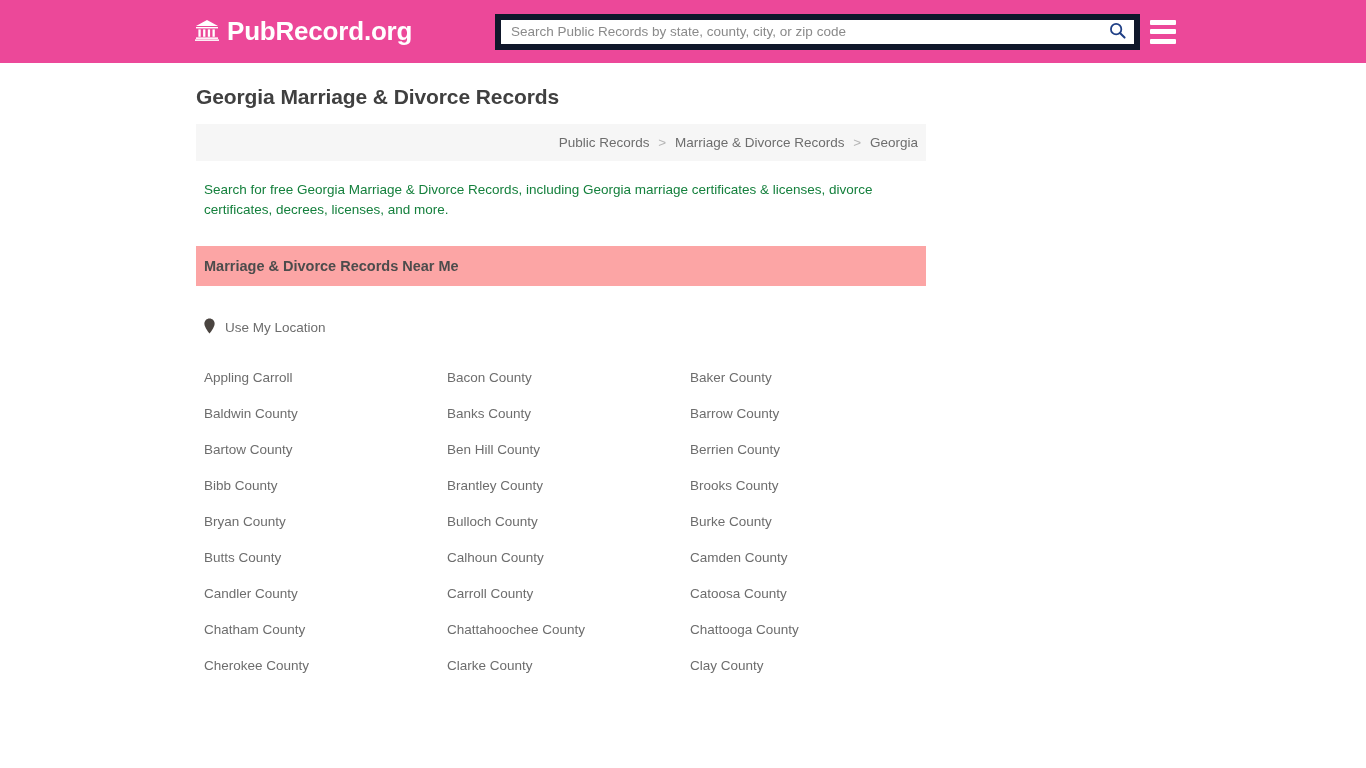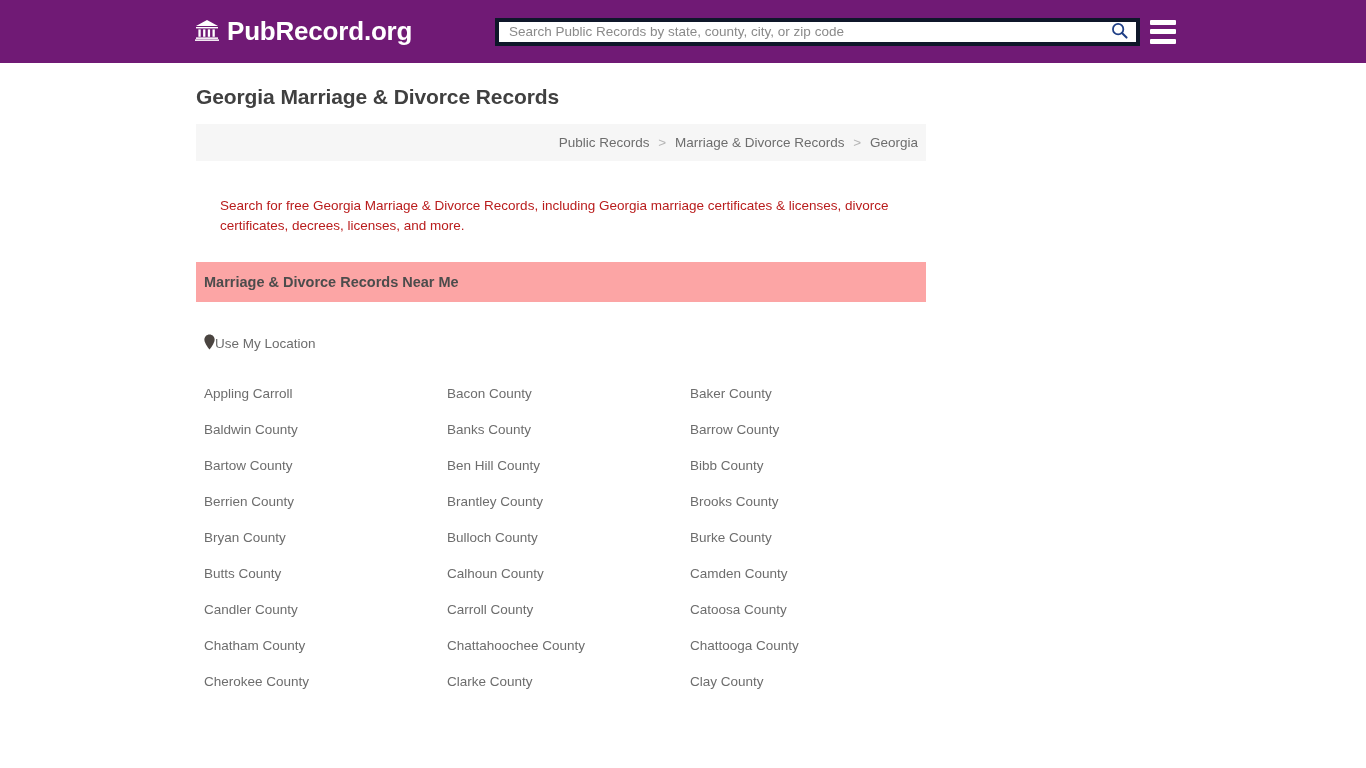--- a/index.html
+++ b/index.html
@@ -7,21 +7,21 @@
     margin: 0; padding: 0;
     width: 1366px; height: 768px;
     overflow: hidden;
     background: #ffffff;
     font-family: "Liberation Sans", sans-serif;
   }
 
   
   .site-header {
     height: 63px;
-    background: #701a75;
+    background: #ec4899;
     display: flex;
     align-items: center;
     position: relative;
   }
   .brand {
     position: absolute;
     left: 194px;
     display: flex;
     align-items: center;
     gap: 7px;
@@ -32,23 +32,23 @@
     color: #ffffff;
     font-size: 26px;
     font-weight: bold;
     letter-spacing: -0.2px;
     white-space: nowrap;
   }
   .search-wrap {
     position: absolute;
     left: 495px;
     width: 645px;
-    height: 28px;
+    height: 36px;
     background: #ffffff;
-    border: 4px solid #0f172a;
+    border: 6px solid #0f172a;
     display: flex;
     align-items: center;
   }
   .search-input {
     flex: 1;
     height: 100%;
     border: 0;
     outline: none;
     padding: 0 10px;
     font-family: "Liberation Sans", sans-serif;
@@ -108,38 +108,39 @@
     color: #6d6d6d;
     text-decoration: none;
   }
   .breadcrumb .sep {
     color: #b5b5b5;
     padding: 0 5px;
   }
   .intro {
     font-size: 13.5px;
     line-height: 20px;
-    color: #b91c1c;
+    color: #15803d;
     padding: 19px 8px 0 8px;
-    margin: 16px;
+    margin: 0;
   }
   .section-head {
     background: #fca5a5;
     padding: 12px 8px;
     font-size: 14.5px;
     font-weight: bold;
     color: #4c4c4c;
     margin-top: 26px;
   }
   .near-me {
     padding: 20px 8px 0 8px;
   }
   .loc-link {
     display: inline-flex;
     align-items: center;
+    gap: 10px;
     text-decoration: none;
     font-size: 13.5px;
     color: #6d6d6d;
     text-align: center;
   }
   .pin-icon { display: block; }
 
   .county-grid {
     display: grid;
     grid-template-columns: 243px 243px 1fr;
@@ -225,22 +226,22 @@
 
   <div class="county-grid" id="county-grid">
       <a class="county-link" href="#">Appling Carroll</a>
       <a class="county-link" href="#">Bacon County</a>
       <a class="county-link" href="#">Baker County</a>
       <a class="county-link" href="#">Baldwin County</a>
       <a class="county-link" href="#">Banks County</a>
       <a class="county-link" href="#">Barrow County</a>
       <a class="county-link" href="#">Bartow County</a>
       <a class="county-link" href="#">Ben Hill County</a>
+      <a class="county-link" href="#">Berrien County</a>
       <a class="county-link" href="#">Bibb County</a>
-      <a class="county-link" href="#">Berrien County</a>
       <a class="county-link" href="#">Brantley County</a>
       <a class="county-link" href="#">Brooks County</a>
       <a class="county-link" href="#">Bryan County</a>
       <a class="county-link" href="#">Bulloch County</a>
       <a class="county-link" href="#">Burke County</a>
       <a class="county-link" href="#">Butts County</a>
       <a class="county-link" href="#">Calhoun County</a>
       <a class="county-link" href="#">Camden County</a>
       <a class="county-link" href="#">Candler County</a>
       <a class="county-link" href="#">Carroll County</a>

